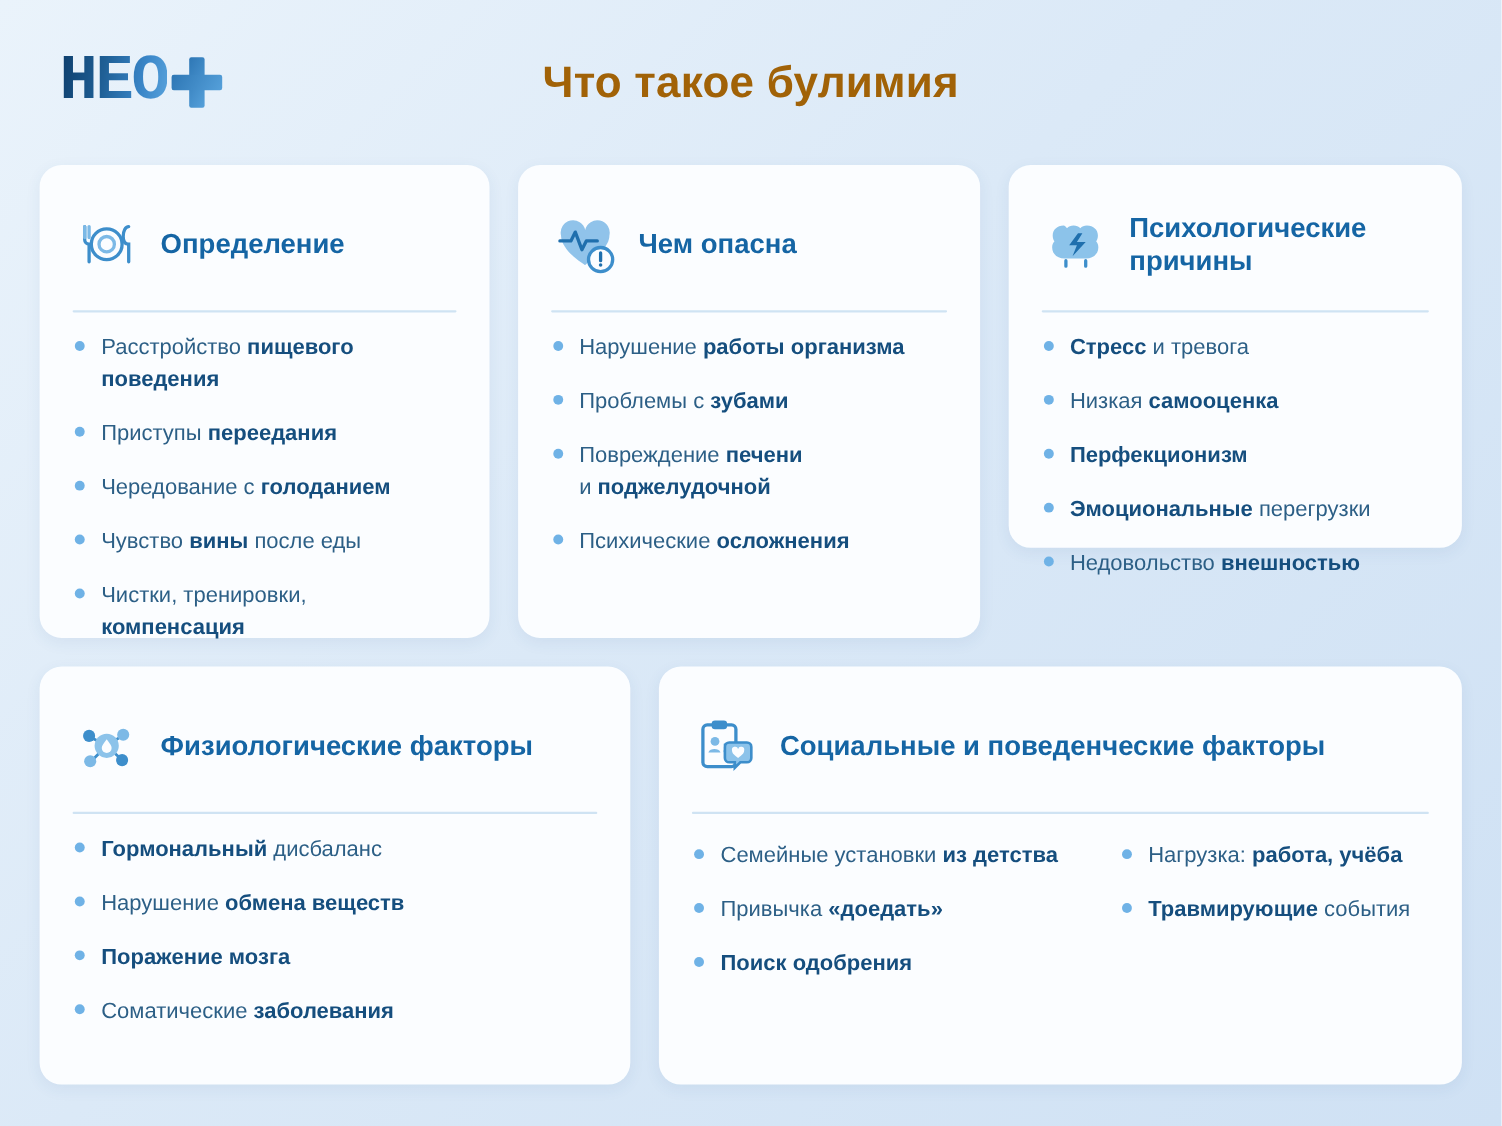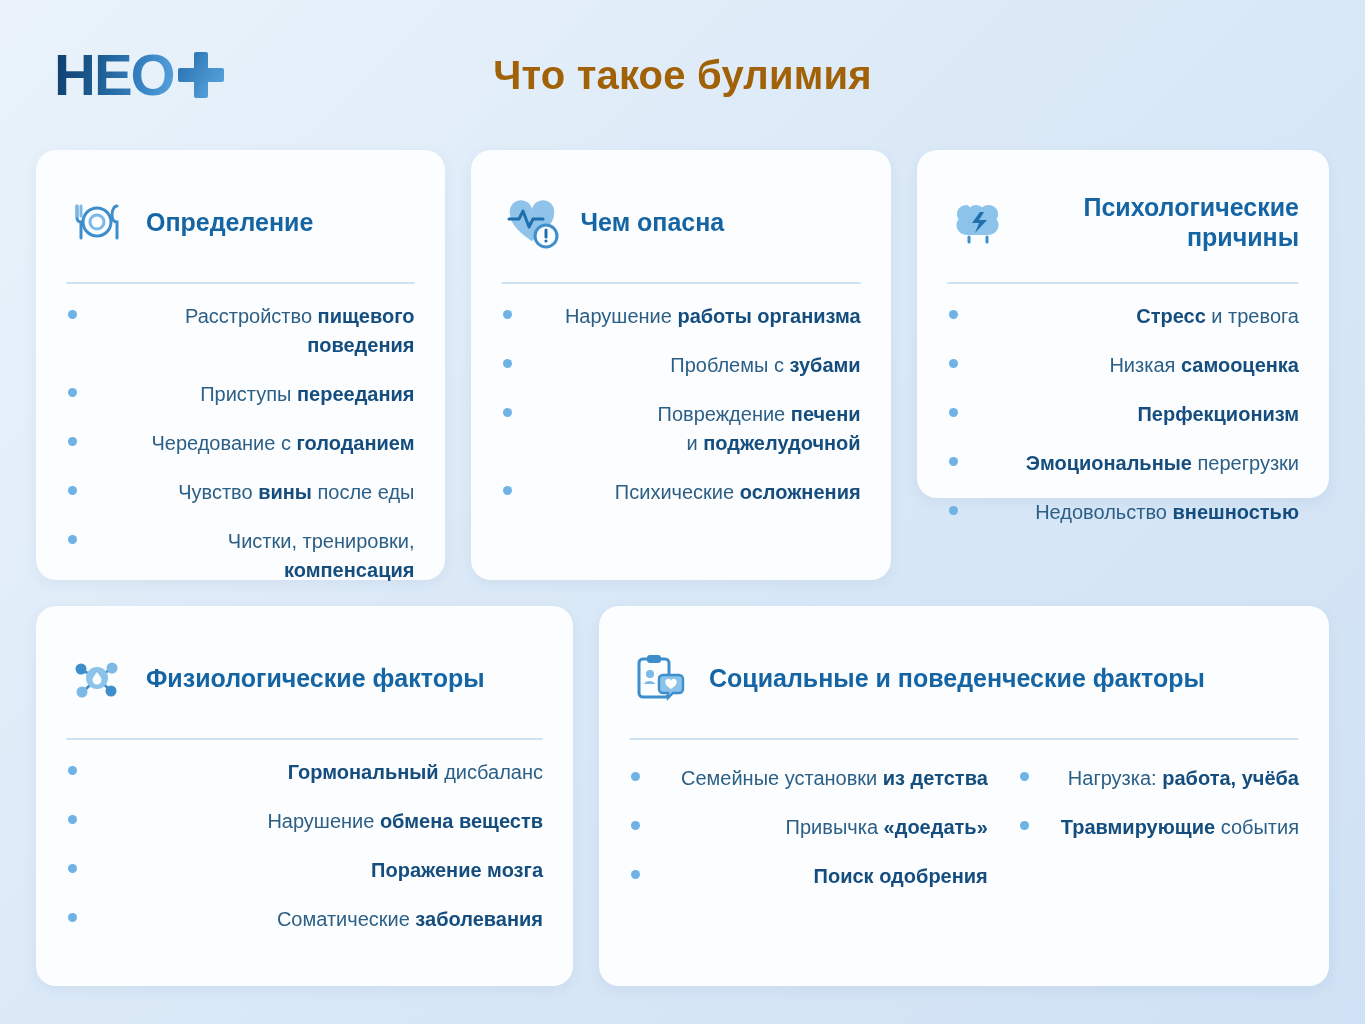--- a/index.html
+++ b/index.html
@@ -37,20 +37,21 @@
   }
   .logo-text {
     font-size: 58px;
     font-weight: bold;
     letter-spacing: -2px;
     line-height: 1;
     background: linear-gradient(100deg, #0d3d6b 0%, #1f5f95 40%, #3a86c8 75%, #5aa4dd 100%);
     -webkit-background-clip: text;
     background-clip: text;
     color: transparent;
+    font-family: Liberation Mono, monospace;
   }
   .logo-plus {
     margin-left: 4px;
     position: relative;
     width: 46px;
     height: 46px;
   }
   .logo-plus:before, .logo-plus:after {
     content: "";
     position: absolute;
@@ -70,21 +71,20 @@
     font-size: 40px;
     font-weight: bold;
     color: #a16207;
     letter-spacing: 0.2px;
   }
 
   
   .row {
     display: flex;
     gap: 26px;
-    text-align: right;
   }
   .row-top { margin-bottom: 26px; }
 
   .card {
     background: #fbfdff;
     border-radius: 20px;
     box-shadow: 0 4px 14px rgba(36, 90, 140, 0.07);
     padding: 26px 30px 24px 30px;
     box-sizing: border-box;
   }

